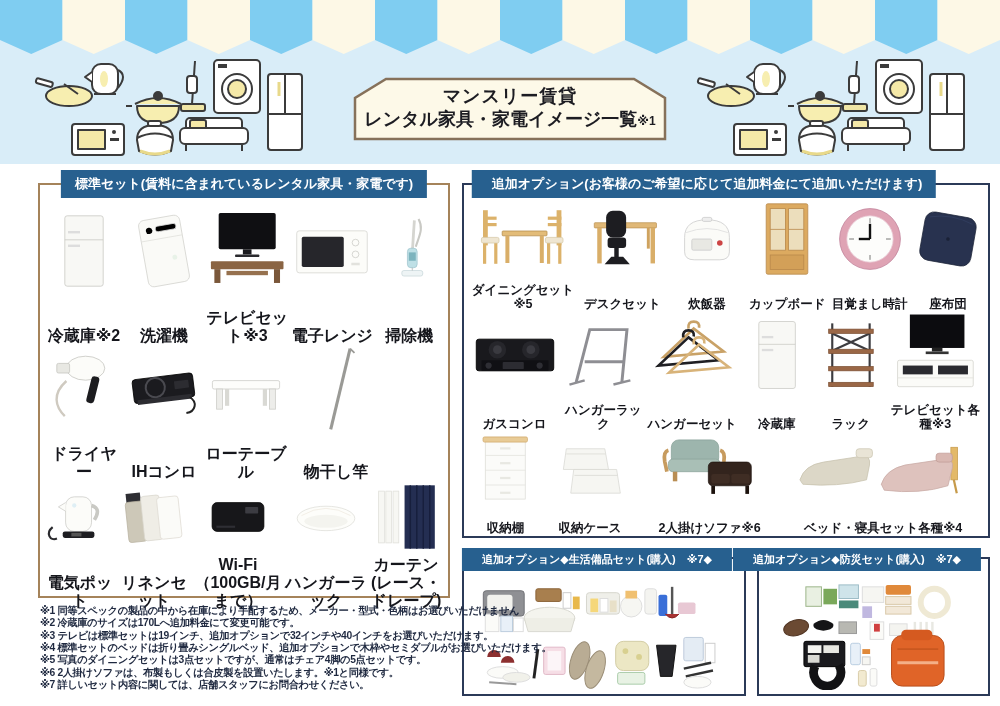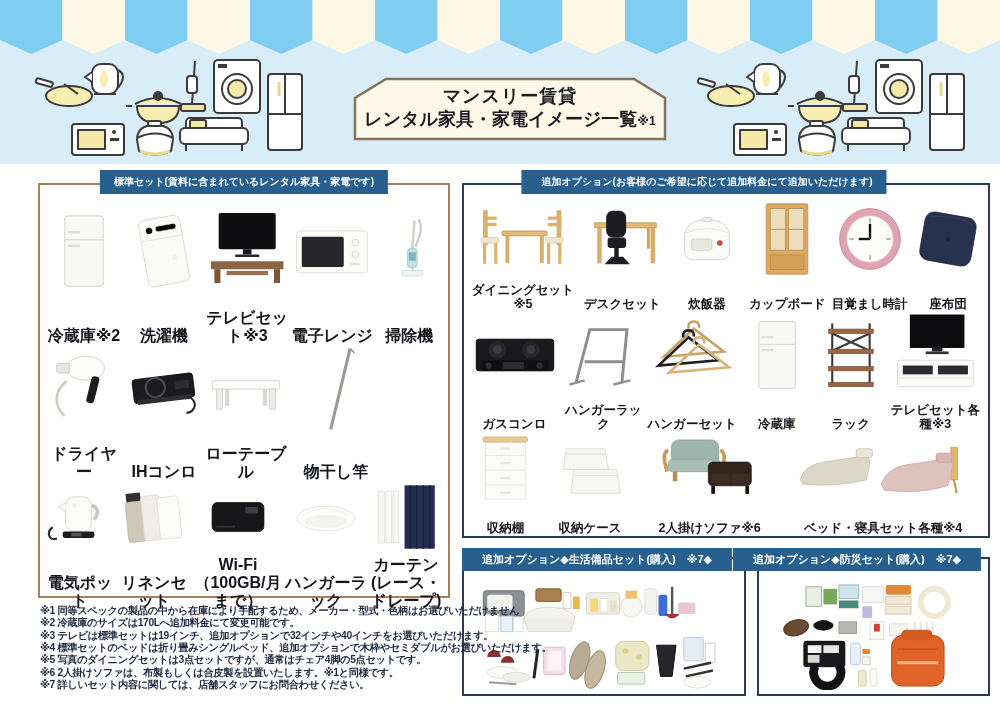--- a/index.html
+++ b/index.html
@@ -19,21 +19,21 @@
   .plaque .note{font-size:12px;font-weight:bold;}
 
   .box{position:absolute;background:#fff;box-sizing:border-box;}
   .box.std{left:38px;top:183px;width:412px;height:415px;border:2px solid #a5835a;}
   .box.opt{left:462px;top:183px;width:528px;height:355px;border:2px solid #2b3a58;}
   .box.life{left:462px;top:557px;width:284px;height:139px;border:2px solid #2b3a58;}
   .box.bosai{left:757px;top:557px;width:233px;height:139px;border:2px solid #2b3a58;}
 
   .hdr{position:absolute;transform:translateX(-50%);background:#27608f;color:#ffffff;font-weight:bold;
        white-space:nowrap;z-index:6;}
-  .hdr.big{font-size:10px;padding:5px 14px;top:170px;}
+  .hdr.big{font-size:13px;padding:5px 14px;top:170px;}
   .hdr.small{font-size:11px;padding:4px 20px;top:548px;}
   #hdr-std{left:244px;}
   #hdr-opt{left:704px;padding-left:20px;}
   #hdr-life{left:597px;}
   #hdr-bosai{left:857px;}
 
   .body-rows{position:absolute;left:4px;right:4px;top:14px;}
   .row{display:grid;}
   .std-0{grid-template-columns:1fr 1fr 1.08fr 1.05fr .87fr;height:146px;}
   .std-1{grid-template-columns:1fr 1fr 1.05fr 1.2fr .75fr;height:136px;}

